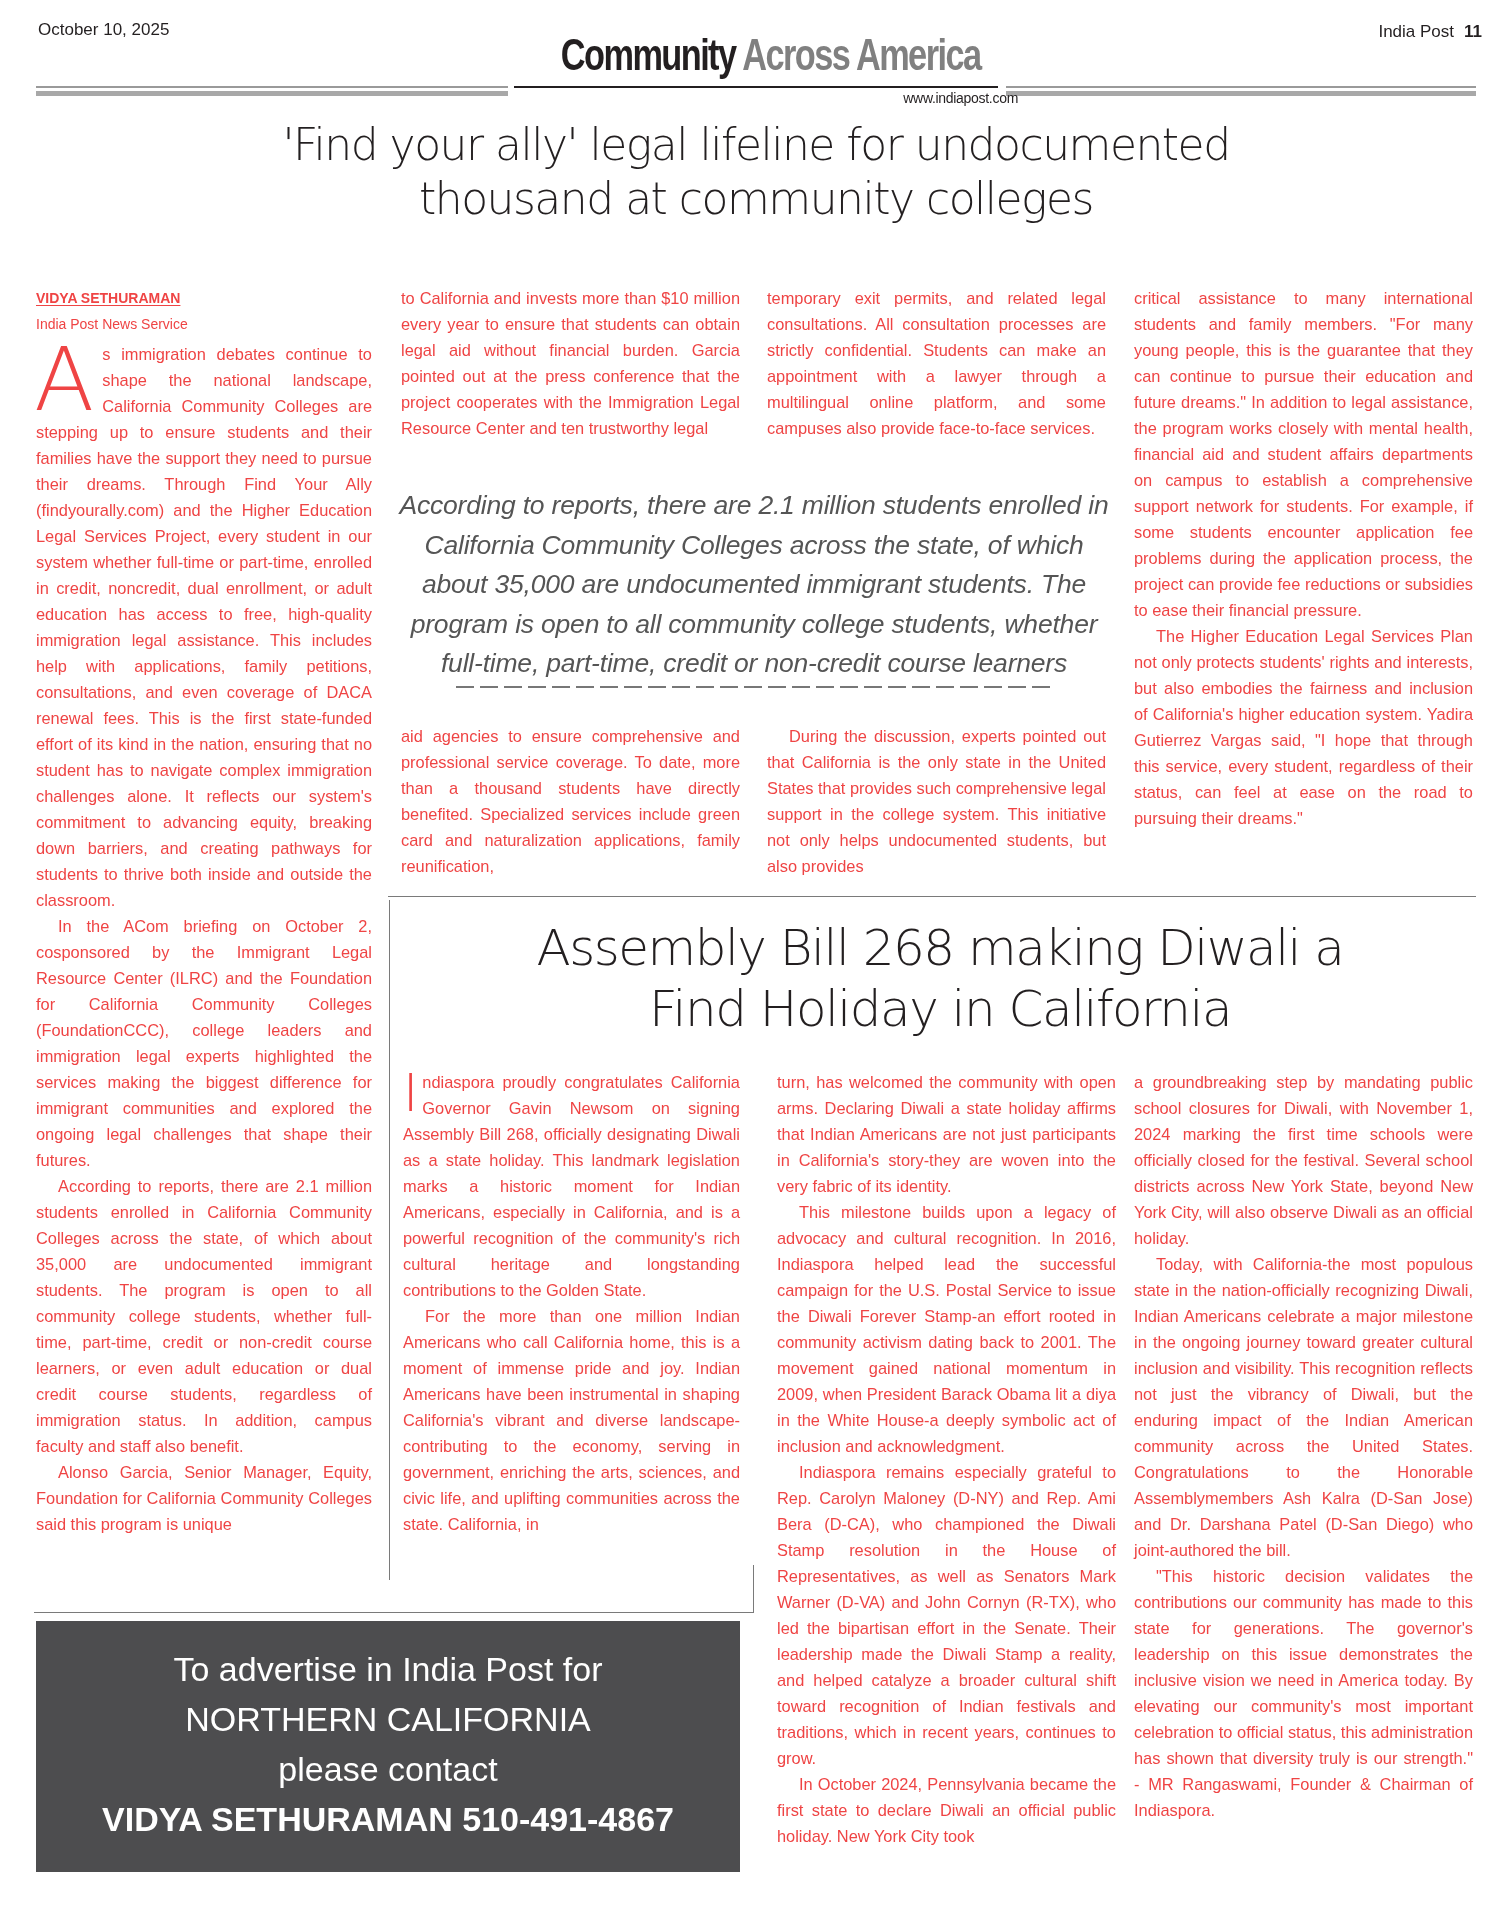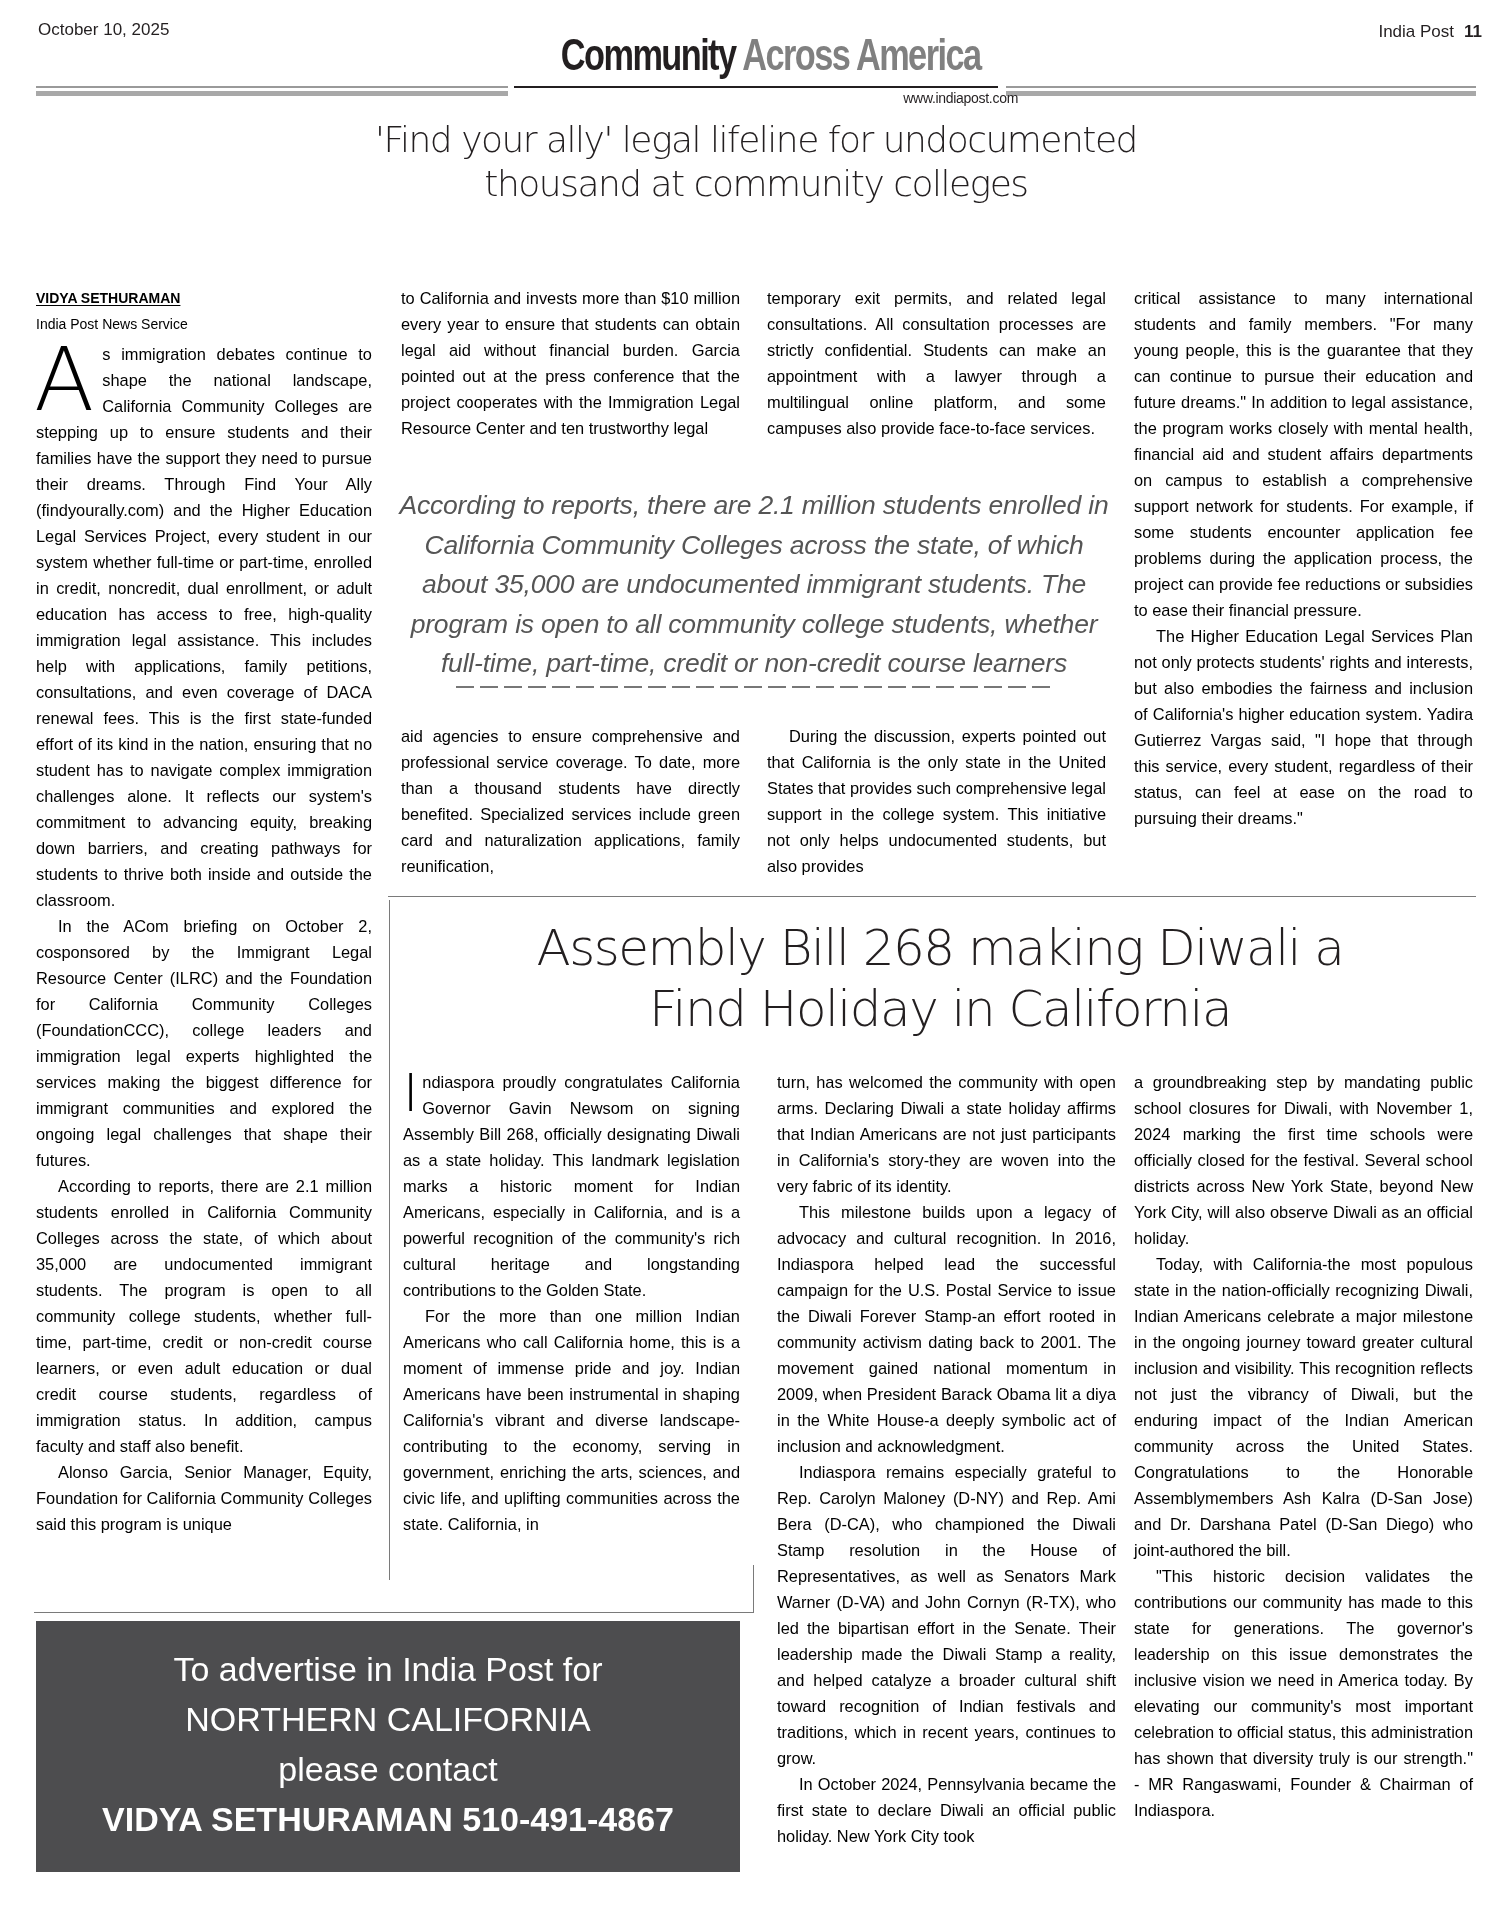--- a/index.html
+++ b/index.html
@@ -20,25 +20,25 @@
   .rule-l1 { left: 36px; top: 86px; width: 472px; height: 2px; background: #9a9a9a; }
   .rule-l2 { left: 36px; top: 91px; width: 472px; height: 5px; background: #a8a8a8; }
   .rule-r1 { left: 1006px; top: 86px; width: 470px; height: 2px; background: #9a9a9a; }
   .rule-r2 { left: 1006px; top: 91px; width: 470px; height: 5px; background: #a8a8a8; }
   .rule-c  { left: 514px; top: 86px; width: 484px; height: 2px; background: #231f20; }
   .url { left: 534px; top: 90px; width: 484px; text-align: right; font-size: 14px; letter-spacing: -0.3px; }
 
   
   .headline { font-family: "DejaVu Sans", sans-serif; font-weight: 300; color: #231f20;
               text-align: center; letter-spacing: -1.5px; line-height: 1.22; }
-  .h1 { left: 60px; top: 118px; width: 1392px; font-size: 36px; }
+  .h1 { left: 60px; top: 118px; width: 1392px; font-size: 44px; }
   .h2 { left: 395px; top: 918px; width: 1090px; font-size: 50px; }
 
   
-  .col { font-size: 16.4px; line-height: 26px; text-align: justify; color: #000000; }
+  .col { font-size: 16.4px; line-height: 26px; text-align: justify; color: #ef4444; }
   .col p { margin: 0; text-indent: 22px; }
   .col p.noindent { text-indent: 0; }
   .byline-name { font-weight: bold; font-size: 14px; text-decoration: underline; text-underline-offset: 2px; }
   .byline-org { font-size: 14px; margin-bottom: 4px; }
   .dropA { float: left; font-family: "DejaVu Sans", sans-serif; font-weight: 300;
            font-size: 88px; line-height: 70px; margin: 4px 8px 0 -2px; }
   .dropI { float: left; font-family: "DejaVu Sans", sans-serif; font-weight: 300;
            font-size: 52px; line-height: 44px; margin: 2px 4px 0 0; }
 
   .c1 { left: 36px; top: 285px; width: 336px; }

